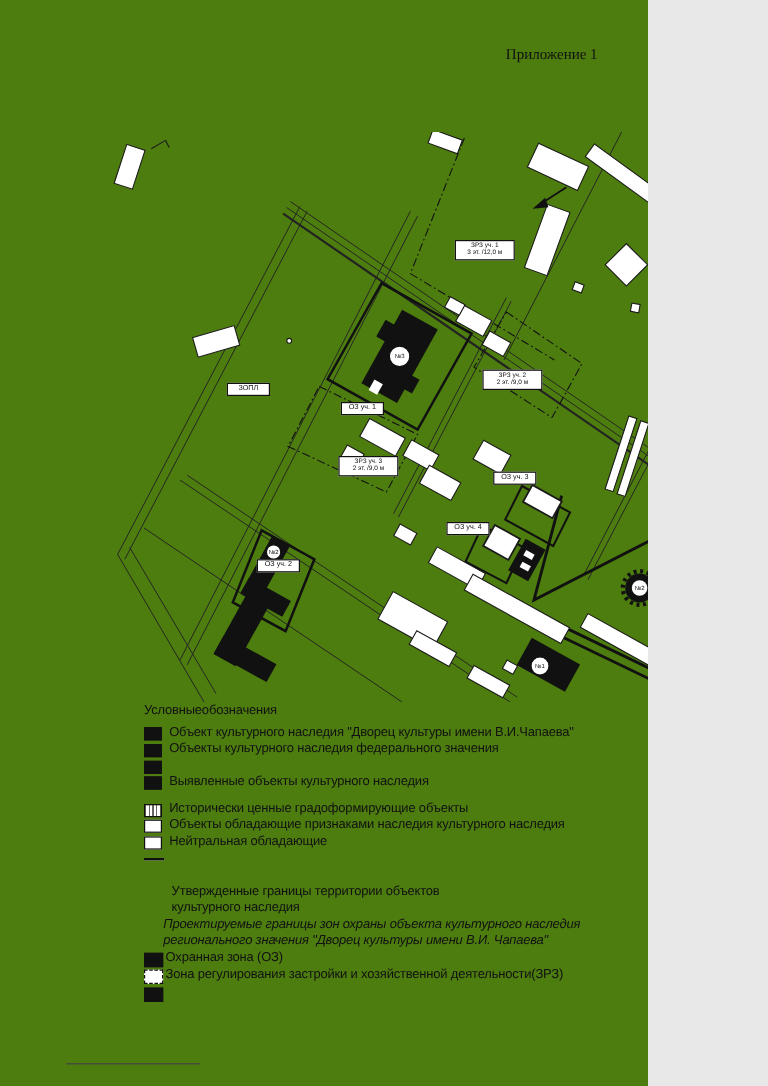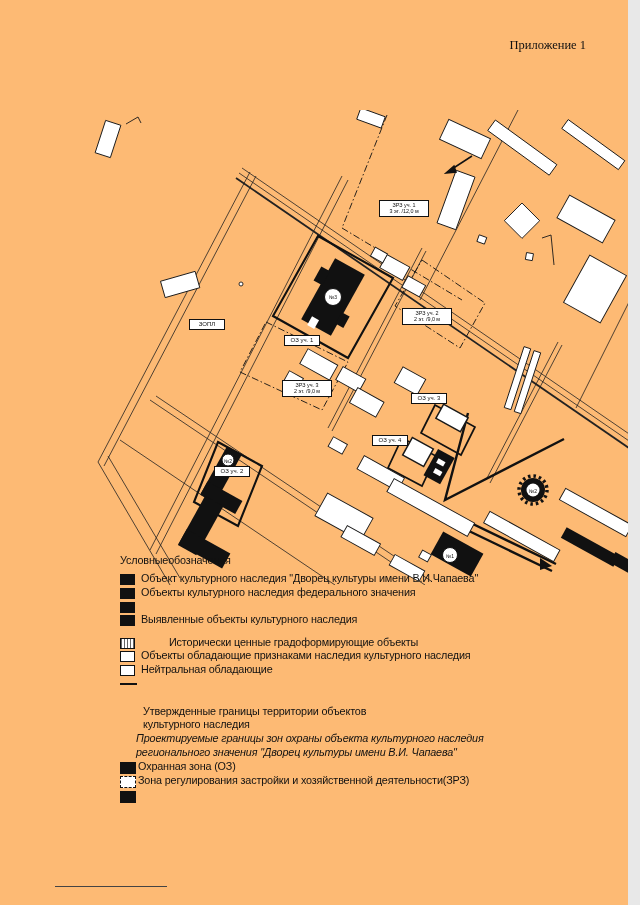--- a/index.html
+++ b/index.html
@@ -1,35 +1,35 @@
 <!DOCTYPE html>
 <html><head>
 <meta charset="utf-8">
 <style>
   html,body{margin:0;padding:0;background:#e8e8e8;}
-  .page{position:relative;width:628px;height:905px;background:#fdba74;overflow:hidden;
+  .page{position:relative;width:540px;height:905px;background:#4d7c0f;overflow:hidden;
         font-family:"Liberation Serif",serif;color:#111;}
   .appendix{position:absolute;top:38px;right:42px;font-size:12.5px;}
   .doc-title{position:absolute;top:79px;left:92px;width:480px;font-size:12.3px;}
   
   .map{position:absolute;left:90px;top:110px;width:545px;height:475px;}
   .map svg{position:absolute;left:0;top:0;}
   .map-label{position:absolute;background:#fff;border:0.8px solid #111;
              font-family:"Liberation Sans",sans-serif;font-size:6px;line-height:7px;
              text-align:center;padding:1px 1px;white-space:nowrap;}
   .map-label.two{font-size:5.4px;line-height:6.4px;}
   .circ-label{position:absolute;font-family:"Liberation Sans",sans-serif;font-size:5px;
               width:20px;text-align:center;color:#111;}
   
-  .legend{position:absolute;left:120px;top:554px;width:420px;
+  .legend{position:absolute;left:120px;top:586px;width:420px;
           font-family:"Liberation Sans",sans-serif;font-size:10.8px;line-height:13.2px;
           letter-spacing:-0.15px;color:#111;}
   .legend-header{margin-bottom:5px;}
   .li{display:flex;align-items:flex-start;margin:0 0 0.6px 0;}
-  .li.gap{margin-top:9px;gap:28px;}
+  .li.gap{margin-top:9px;}
   .sw{width:13px;height:9px;border:1px solid #111;flex:0 0 auto;margin:2px 6px 0 0;background:#fff;}
   .sw.black{background:#111;}
   .sw.hatch{background:repeating-linear-gradient(90deg,#666 0 1px,#fff 1px 3px);}
   .sw.dashedsw{border:1px dashed #111;}
   .sw.linesym{width:17px;height:0;border:none;border-top:2.2px solid #111;margin-top:6px;}
   .li .txt{max-width:370px;}
   .li .txt.narrow{max-width:252px;margin-top:28px;}
   .heading{margin:1px 0 1px 16px;max-width:400px;font-style:italic;}
   .li.tight .sw{margin-right:2px;width:14px;height:10px;}
   .footer-line{position:absolute;left:55px;top:886px;width:112px;border-top:1.5px solid #444;}

